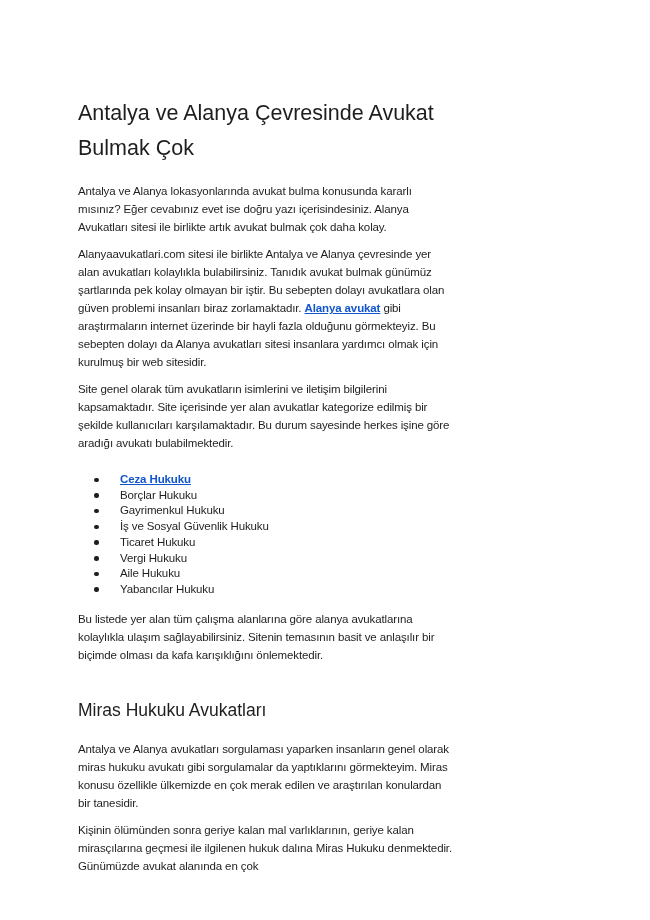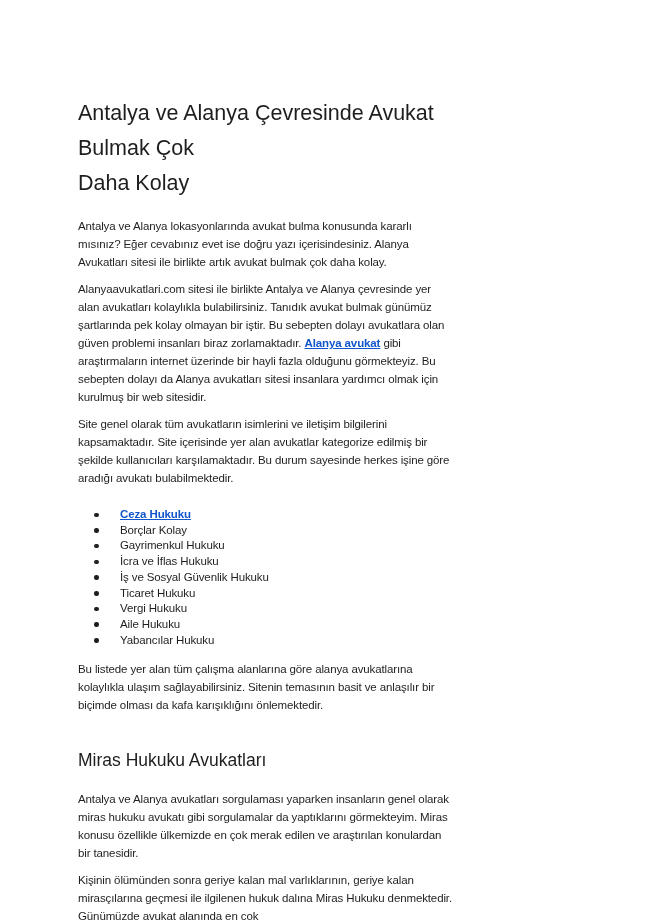--- a/index.html
+++ b/index.html
@@ -67,34 +67,33 @@
     margin: 33px 0 17px 0;
     color: var(--text, #1e1e1e);
   }
 </style>
 </head>
 <body>
 
 <div class="page">
   <div class="content">
 
-    <h1 class="title"><span>Antalya ve Alanya Çevresinde Avukat Bulmak Çok</span><br><span>Daha Kolay</span></h1>
+    <h1 class="title"><span>Antalya ve Alanya Çevresinde Avukat Bulmak Çok</span><br></h1>
 
     <p class="body"><span class="b">Antalya</span><span> ve </span><span class="b">Alanya</span><span> lokasyonlarında avukat bulma konusunda kararlı mısınız? Eğer cevabınız evet ise doğru yazı içerisindesiniz. </span><span class="b">Alanya Avukatları</span><span> sitesi ile birlikte artık avukat bulmak çok daha kolay.</span></p>
 
     <p class="body"><span>Alanyaavukatlari.com sitesi ile birlikte Antalya ve Alanya çevresinde yer alan avukatları kolaylıkla bulabilirsiniz. Tanıdık avukat bulmak günümüz şartlarında pek kolay olmayan bir iştir. Bu sebepten dolayı avukatlara olan güven problemi insanları biraz zorlamaktadır. </span><a class="b link" href="#">Alanya avukat</a><span> gibi araştırmaların internet üzerinde bir hayli fazla olduğunu görmekteyiz. Bu sebepten dolayı da </span><span class="b">Alanya avukatları</span><span> sitesi insanlara yardımcı olmak için kurulmuş bir web sitesidir.</span></p>
 
     <p class="body"><span>Site genel olarak tüm avukatların isimlerini ve iletişim bilgilerini kapsamaktadır. Site içerisinde yer alan avukatlar kategorize edilmiş bir şekilde kullanıcıları karşılamaktadır. Bu durum sayesinde herkes işine göre aradığı avukatı bulabilmektedir.</span></p>
 
 
     <ul class="practice-list" id="practice-list">
         <li><a class="b link" href="#">Ceza Hukuku</a></li>
-        <li><span>Borçlar Kolay</span></li>
+        <li><span>Borçlar Hukuku</span></li>
         <li><span>Gayrimenkul Hukuku</span></li>
-        <li><span>İcra ve İflas Hukuku</span></li>
         <li><span>İş ve Sosyal Güvenlik Hukuku</span></li>
         <li><span>Ticaret Hukuku</span></li>
         <li><span>Vergi Hukuku</span></li>
         <li><span>Aile Hukuku</span></li>
         <li><span>Yabancılar Hukuku</span></li>
       </ul>
 
     <p class="body"><span>Bu listede yer alan tüm çalışma alanlarına göre </span><span class="b">alanya avukatlarına</span><span> kolaylıkla ulaşım sağlayabilirsiniz. Sitenin temasının basit ve anlaşılır bir biçimde olması da kafa karışıklığını önlemektedir.</span></p>
 
     <h2 class="heading2">Miras Hukuku Avukatları</h2>

